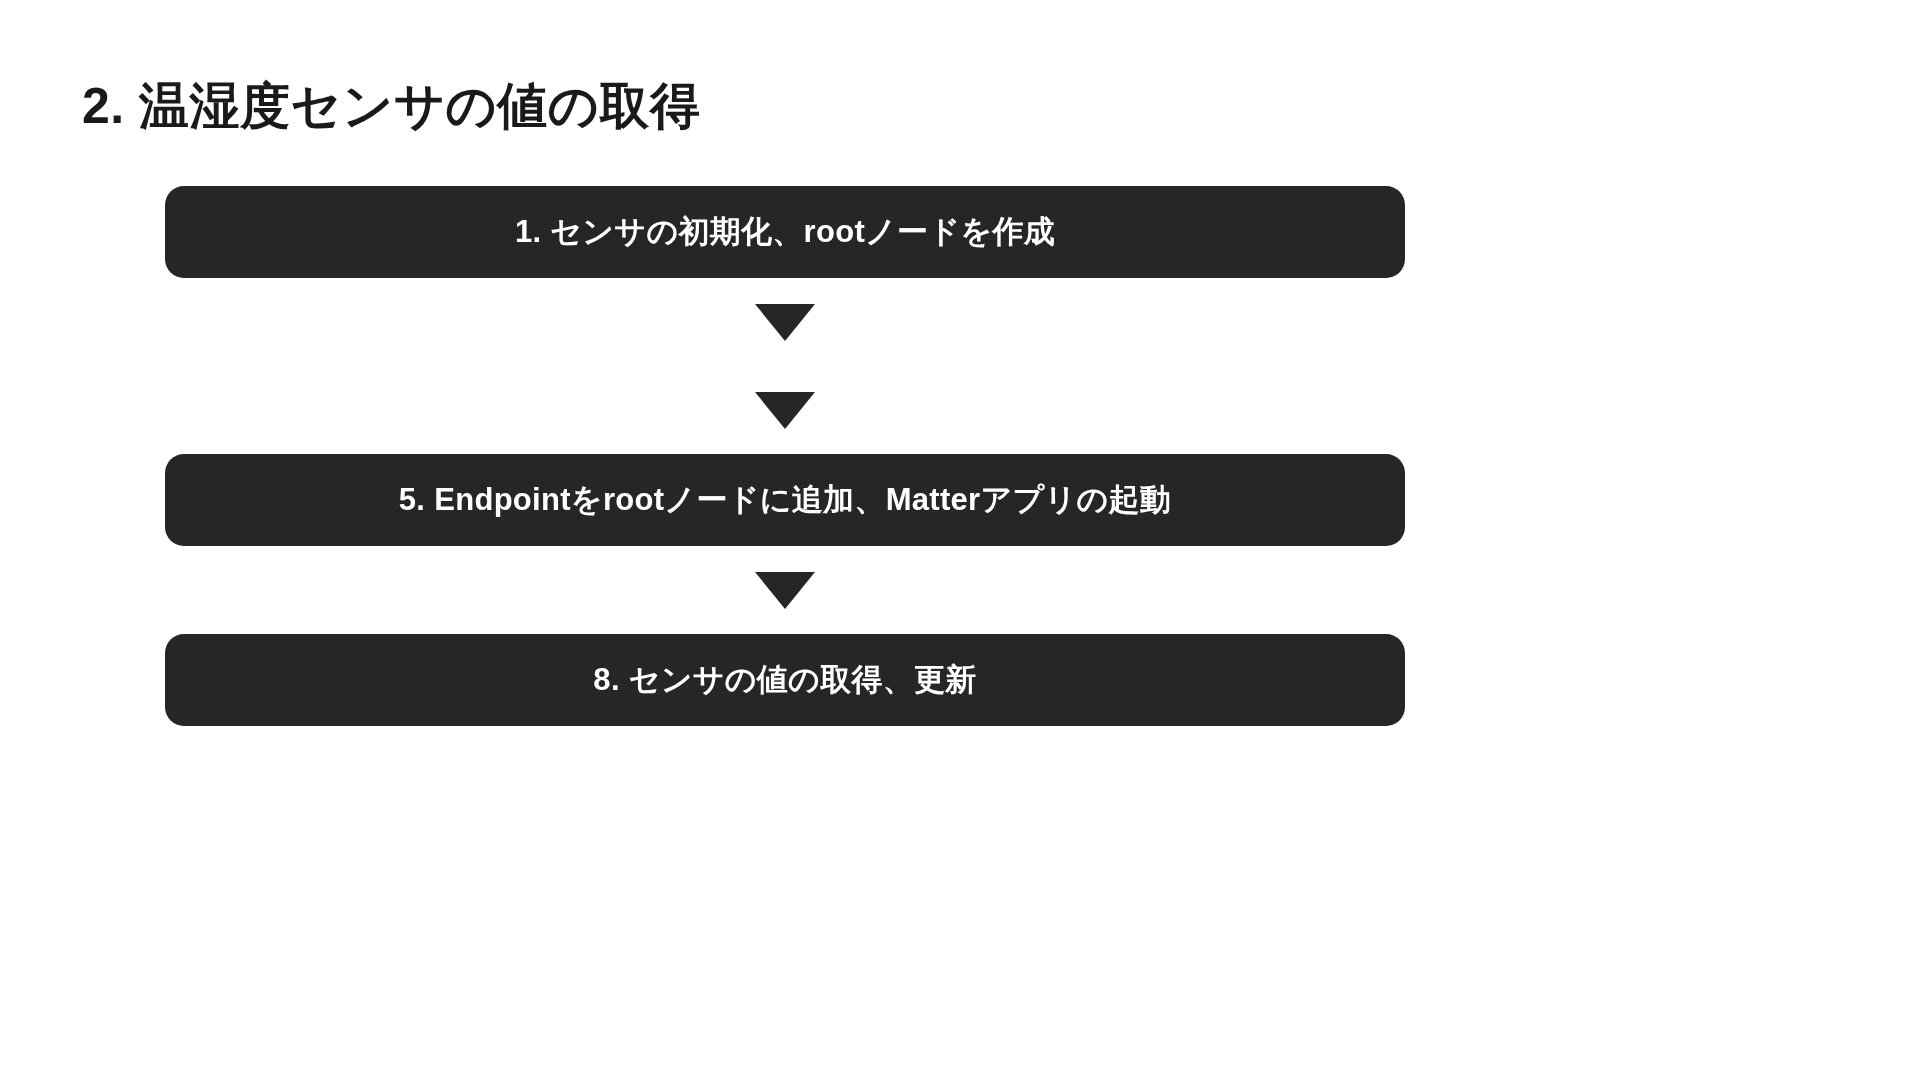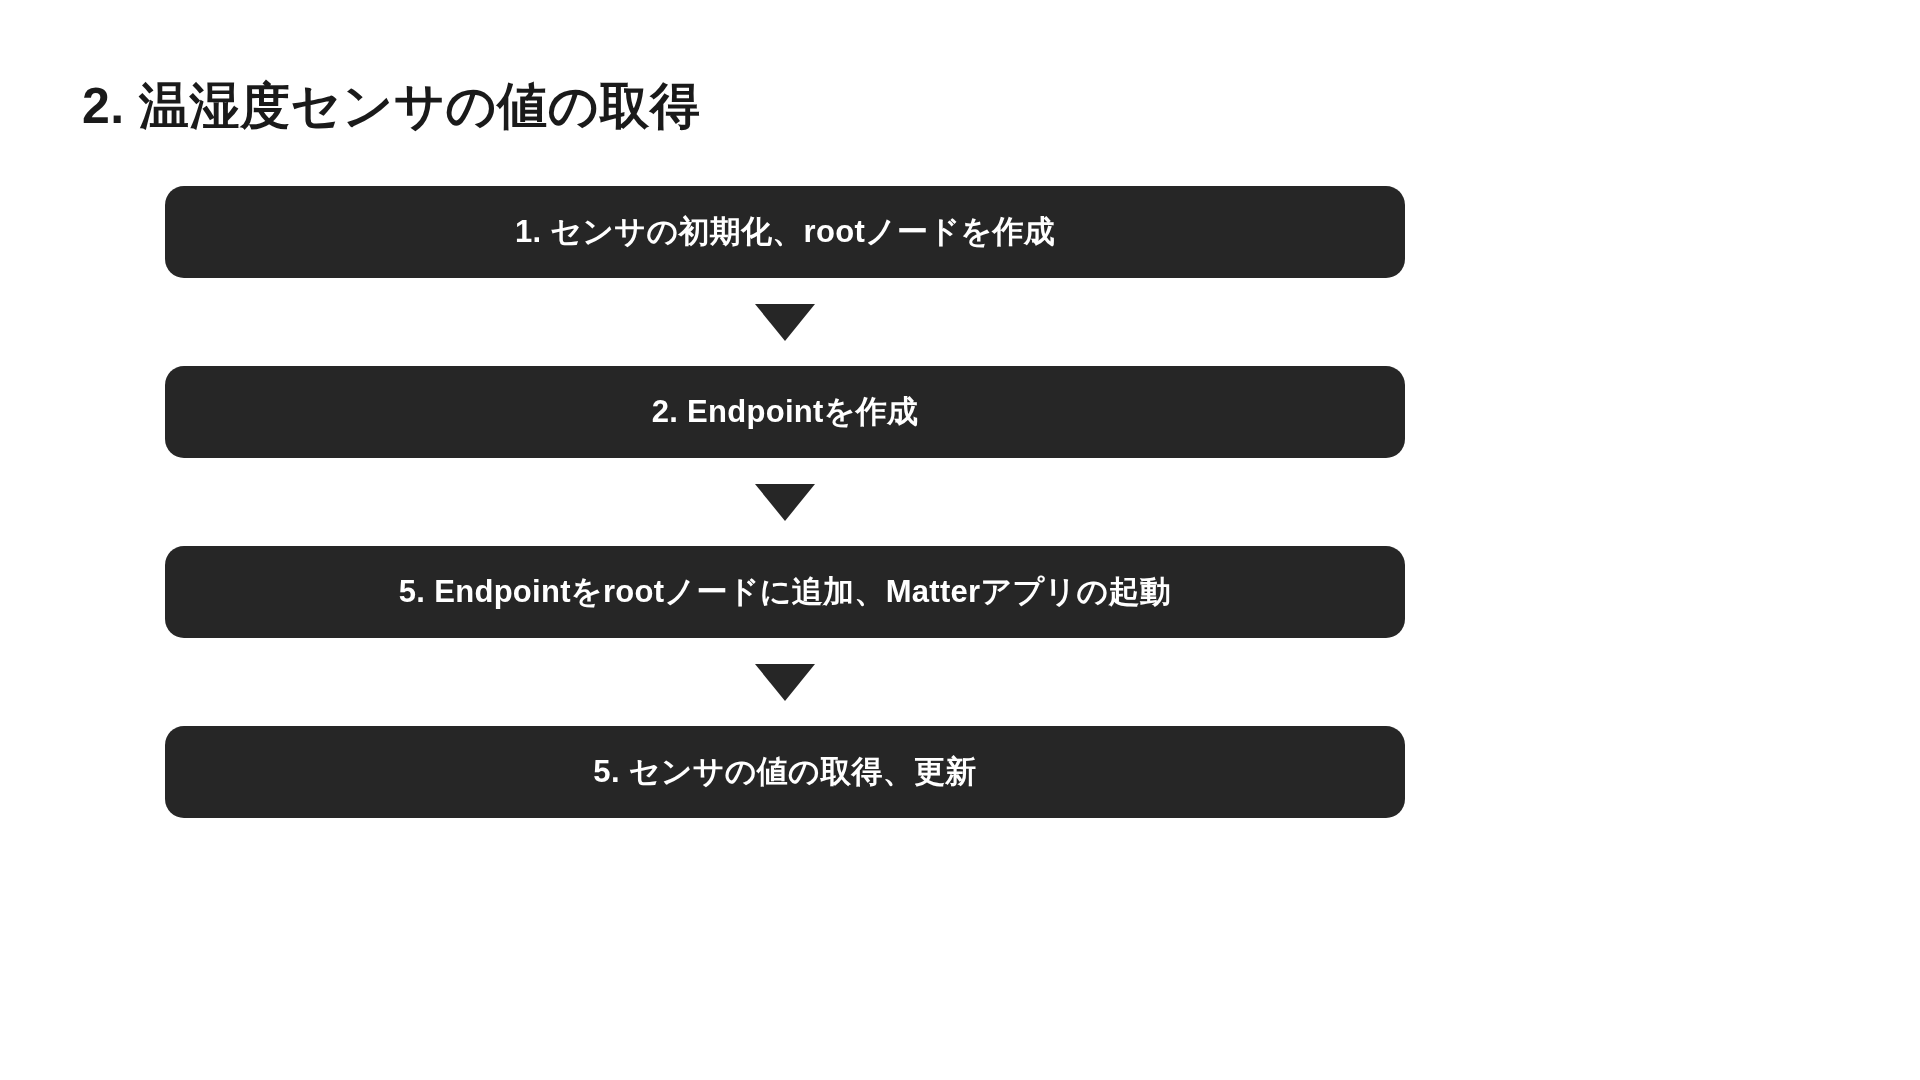--- a/index.html
+++ b/index.html
@@ -80,34 +80,31 @@
   <div id="flow">
 
     <div class="flow-step">
       <span class="flow-step-label">1. センサの初期化、rootノードを作成</span>
     </div>
 
     <div class="flow-arrow-wrap">
       <div class="flow-arrow"></div>
     </div>
 
-    <div class="flow-step">
-      <span class="flow-step-label">2. Endpointを作成</span>
-    </div>
 
     <div class="flow-arrow-wrap">
       <div class="flow-arrow"></div>
     </div>
 
     <div class="flow-step">
       <span class="flow-step-label">5. Endpointをrootノードに追加、Matterアプリの起動</span>
     </div>
 
     <div class="flow-arrow-wrap">
       <div class="flow-arrow"></div>
     </div>
 
     <div class="flow-step">
-      <span class="flow-step-label">5. センサの値の取得、更新</span>
+      <span class="flow-step-label">8. センサの値の取得、更新</span>
     </div>
 
   </div>
 </div>
 
 </body></html>

